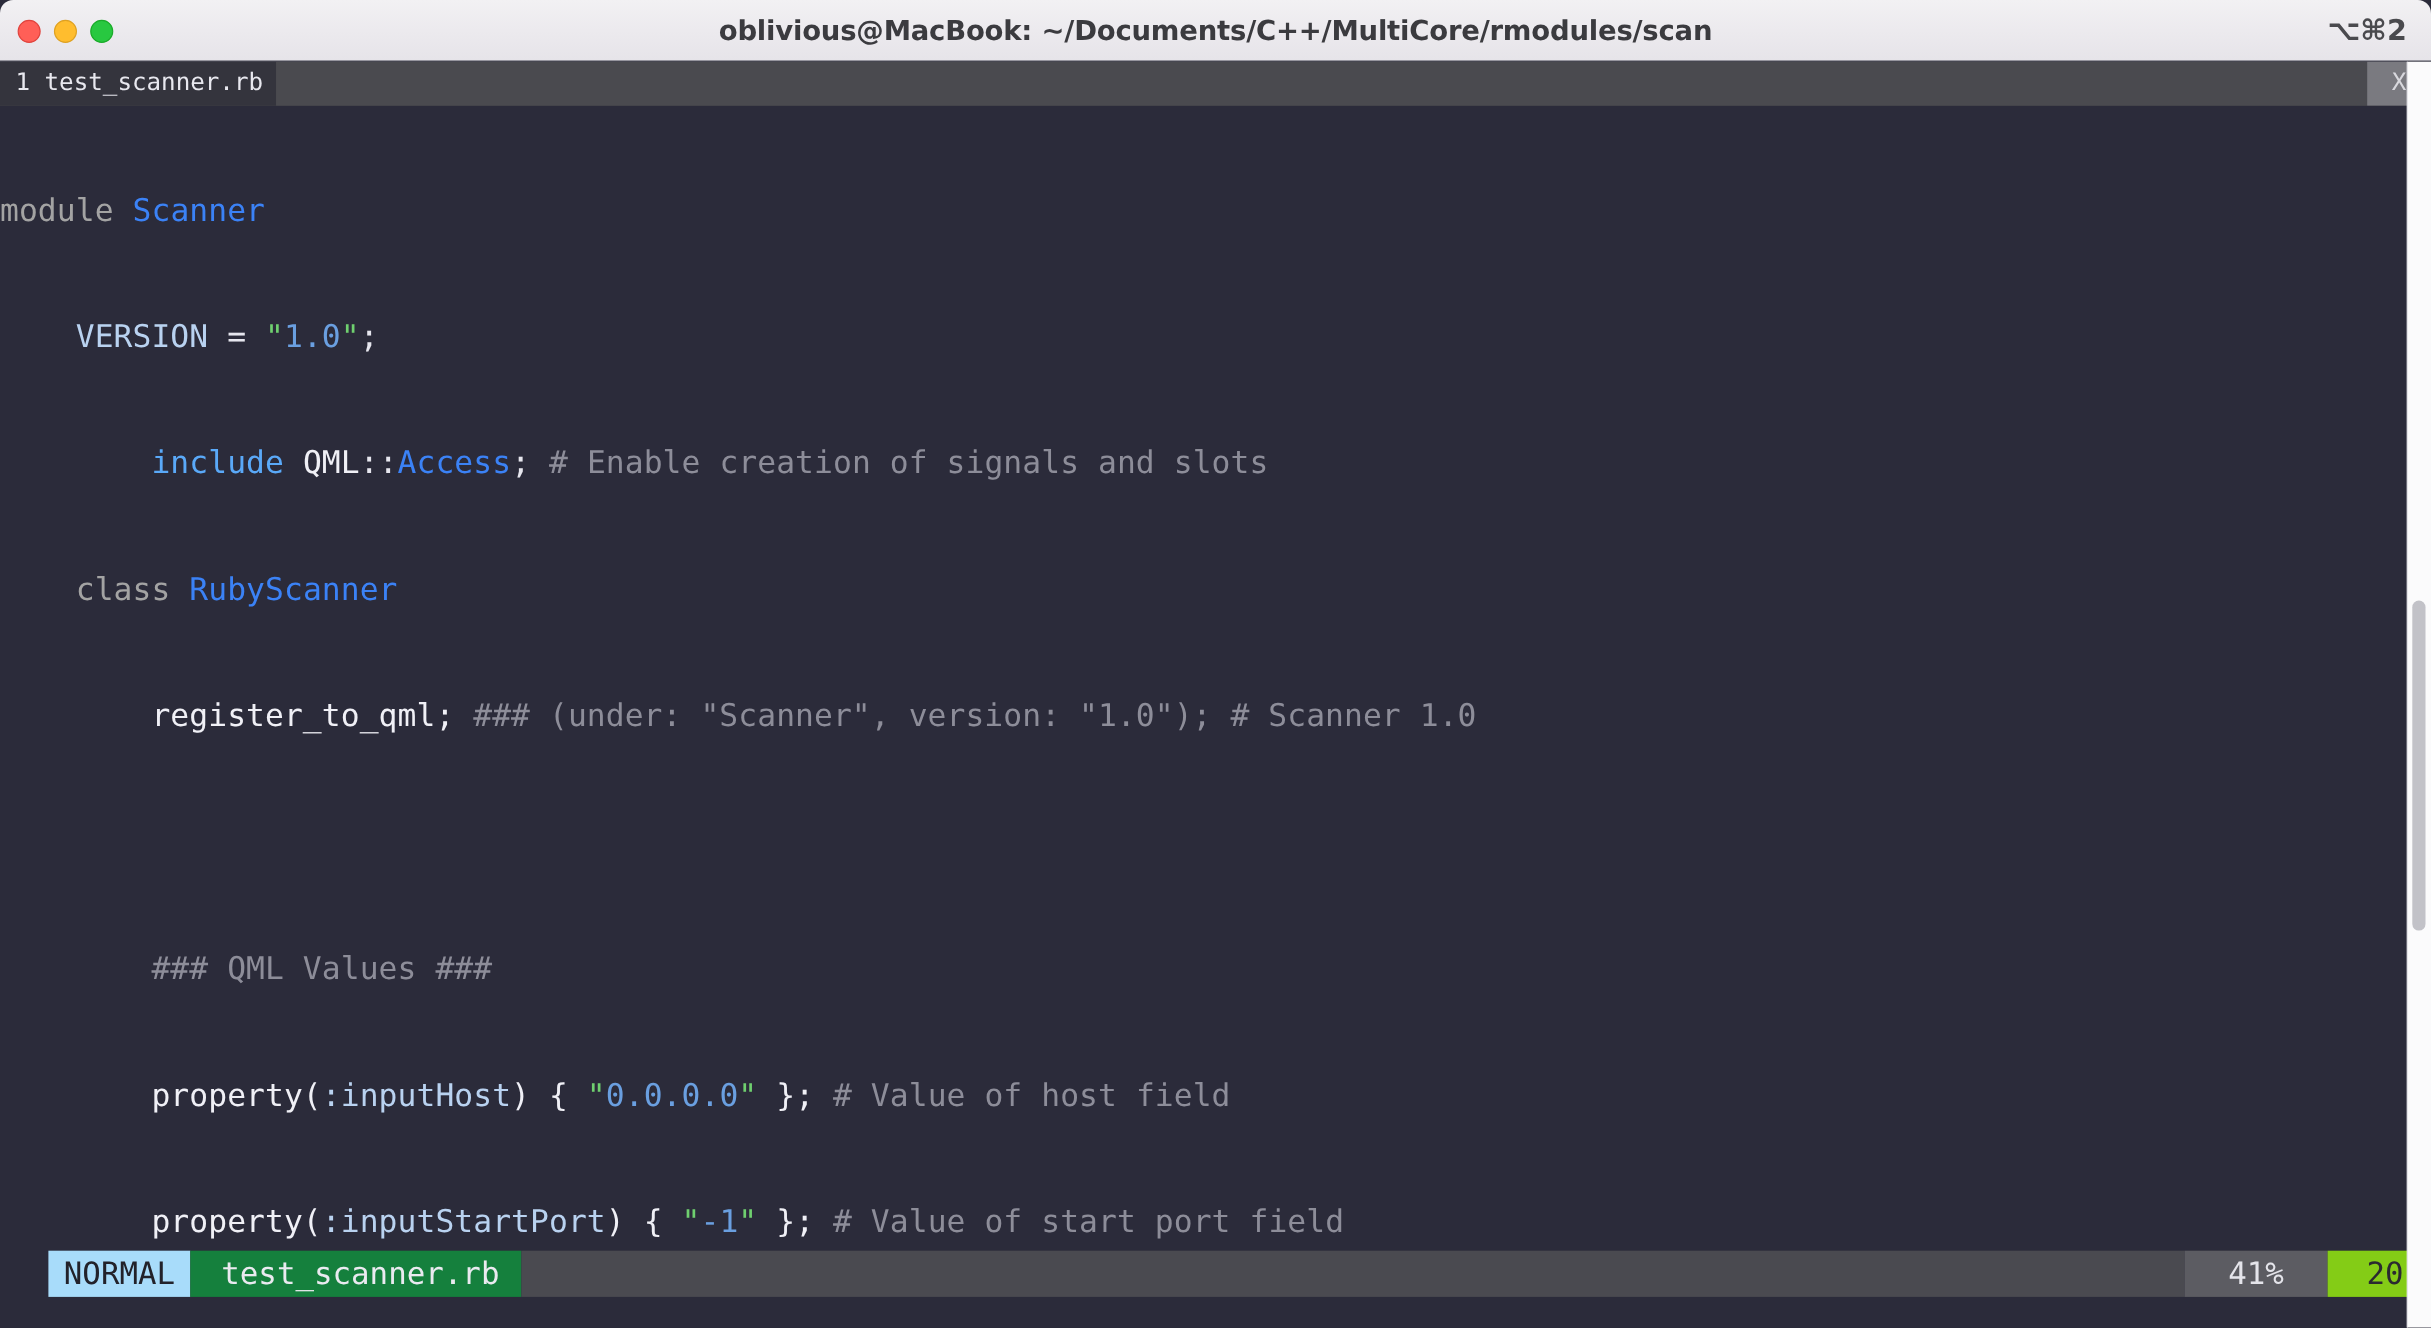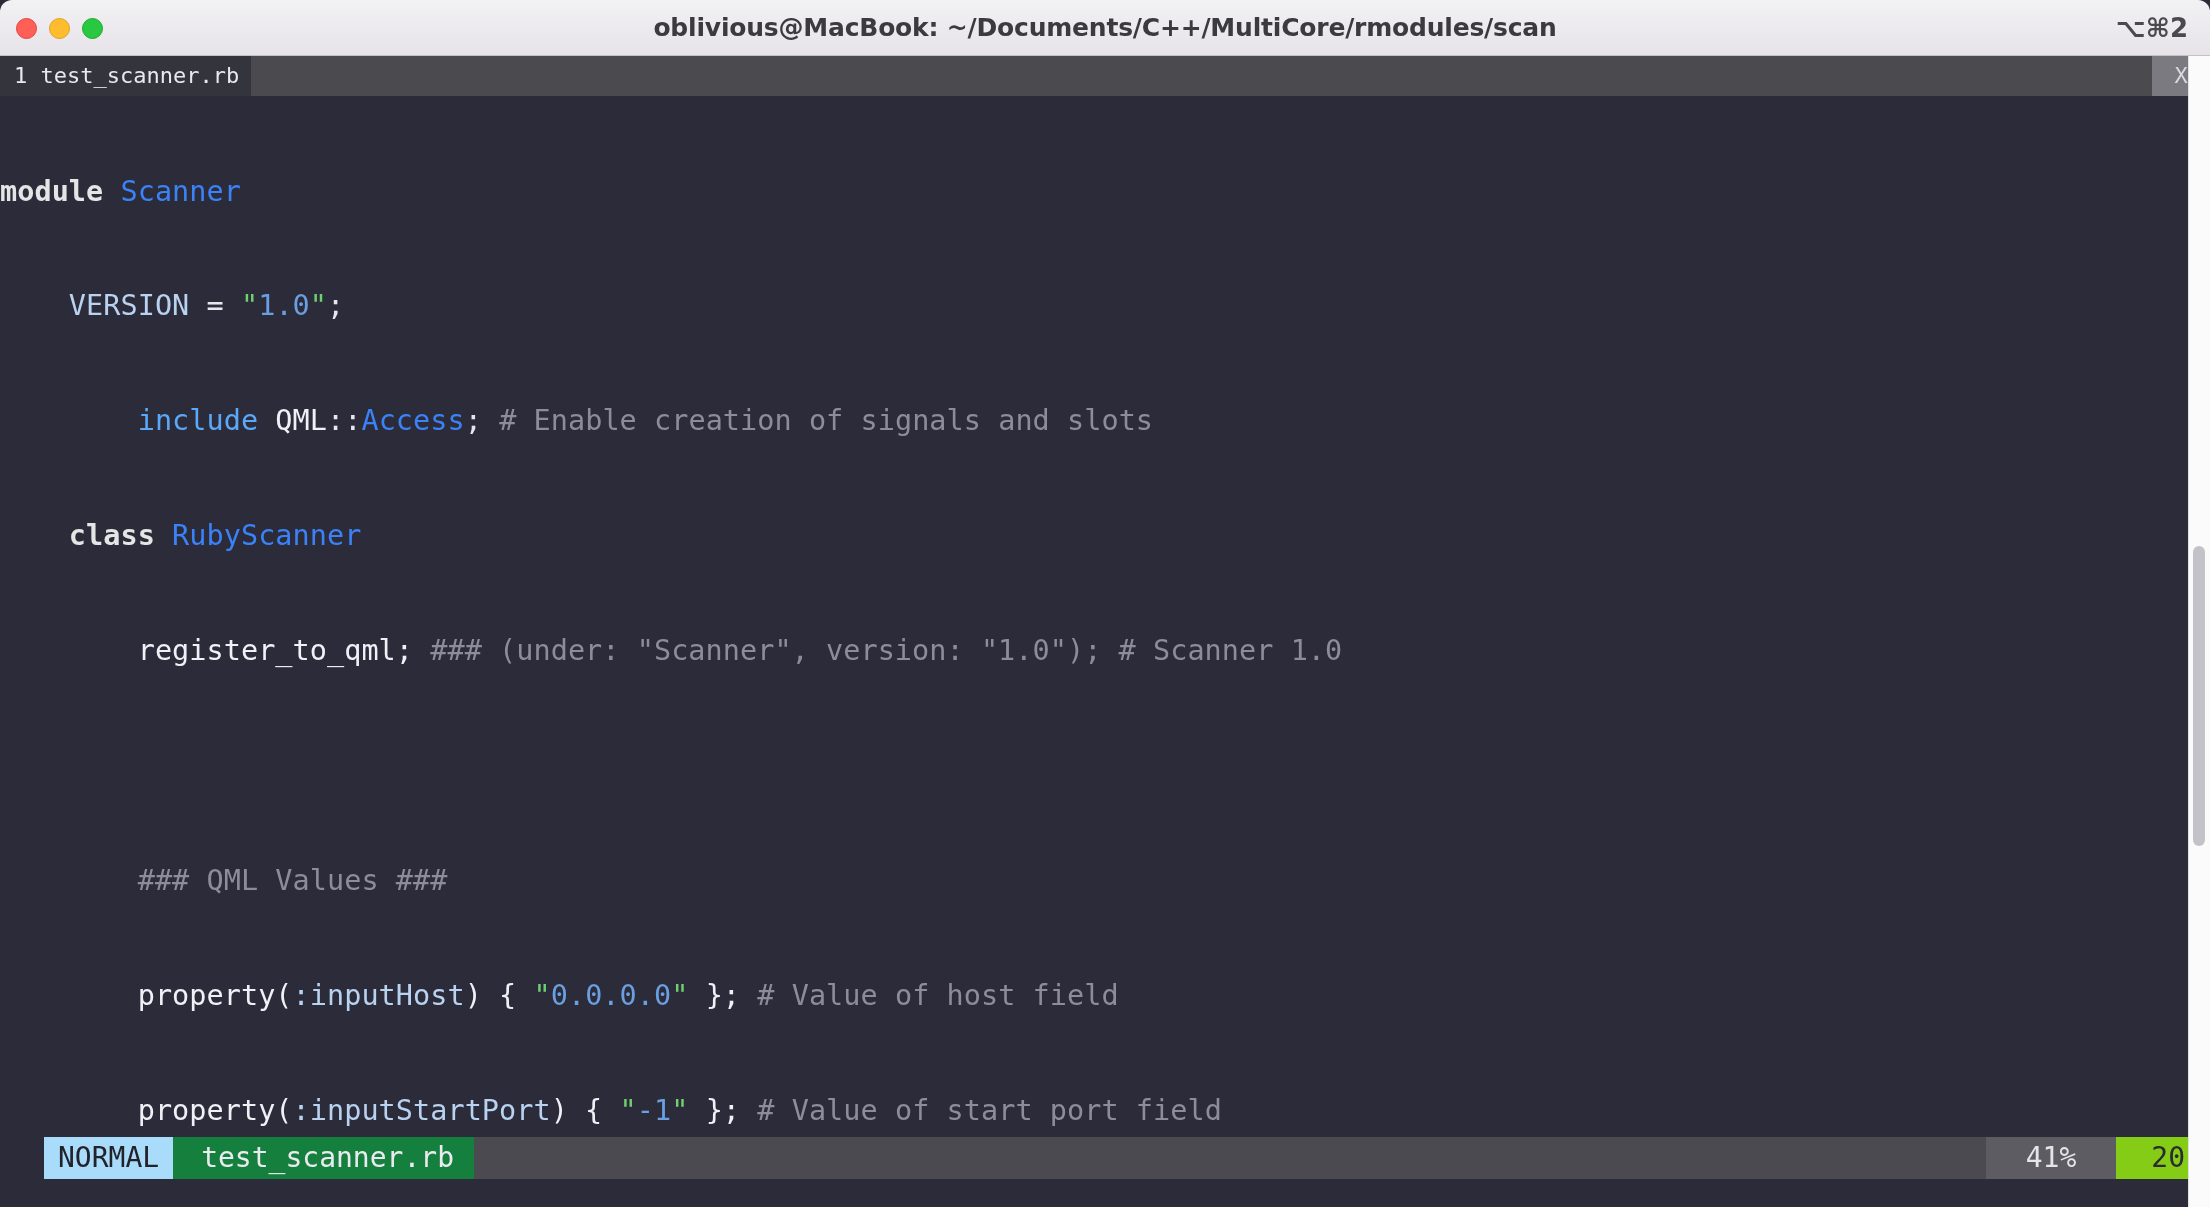--- a/index.html
+++ b/index.html
@@ -118,21 +118,21 @@
     padding: 0;
     font-size: 28.5px;
     line-height: 38.3px;
     letter-spacing: 0.05px;
     white-space: pre;
     color: #e6e6ee;
   }
   .code .ln { display: block; height: 38.3px; }
 
   
-  .kw      { color: #e5e5e5; font-weight: bold; }          
+  .kw      { color: #a3a3a3; font-weight: normal; }          
   .const   { color: #3b82f6; text-align: right; }                              
   .ident   { color: #b9d2f0; }                              
   .op      { color: #e6e6ee; }
   .str     { color: #6fd06f; }                              
   .num     { color: #6a9fe0; }                              
   .cmt     { color: #8d8d99; }  
   .meth    { color: #5aa9f8; }                              
   .sym     { color: #b9d2f0; }                              
   .plain   { color: #f0f0f6; }                              
 

